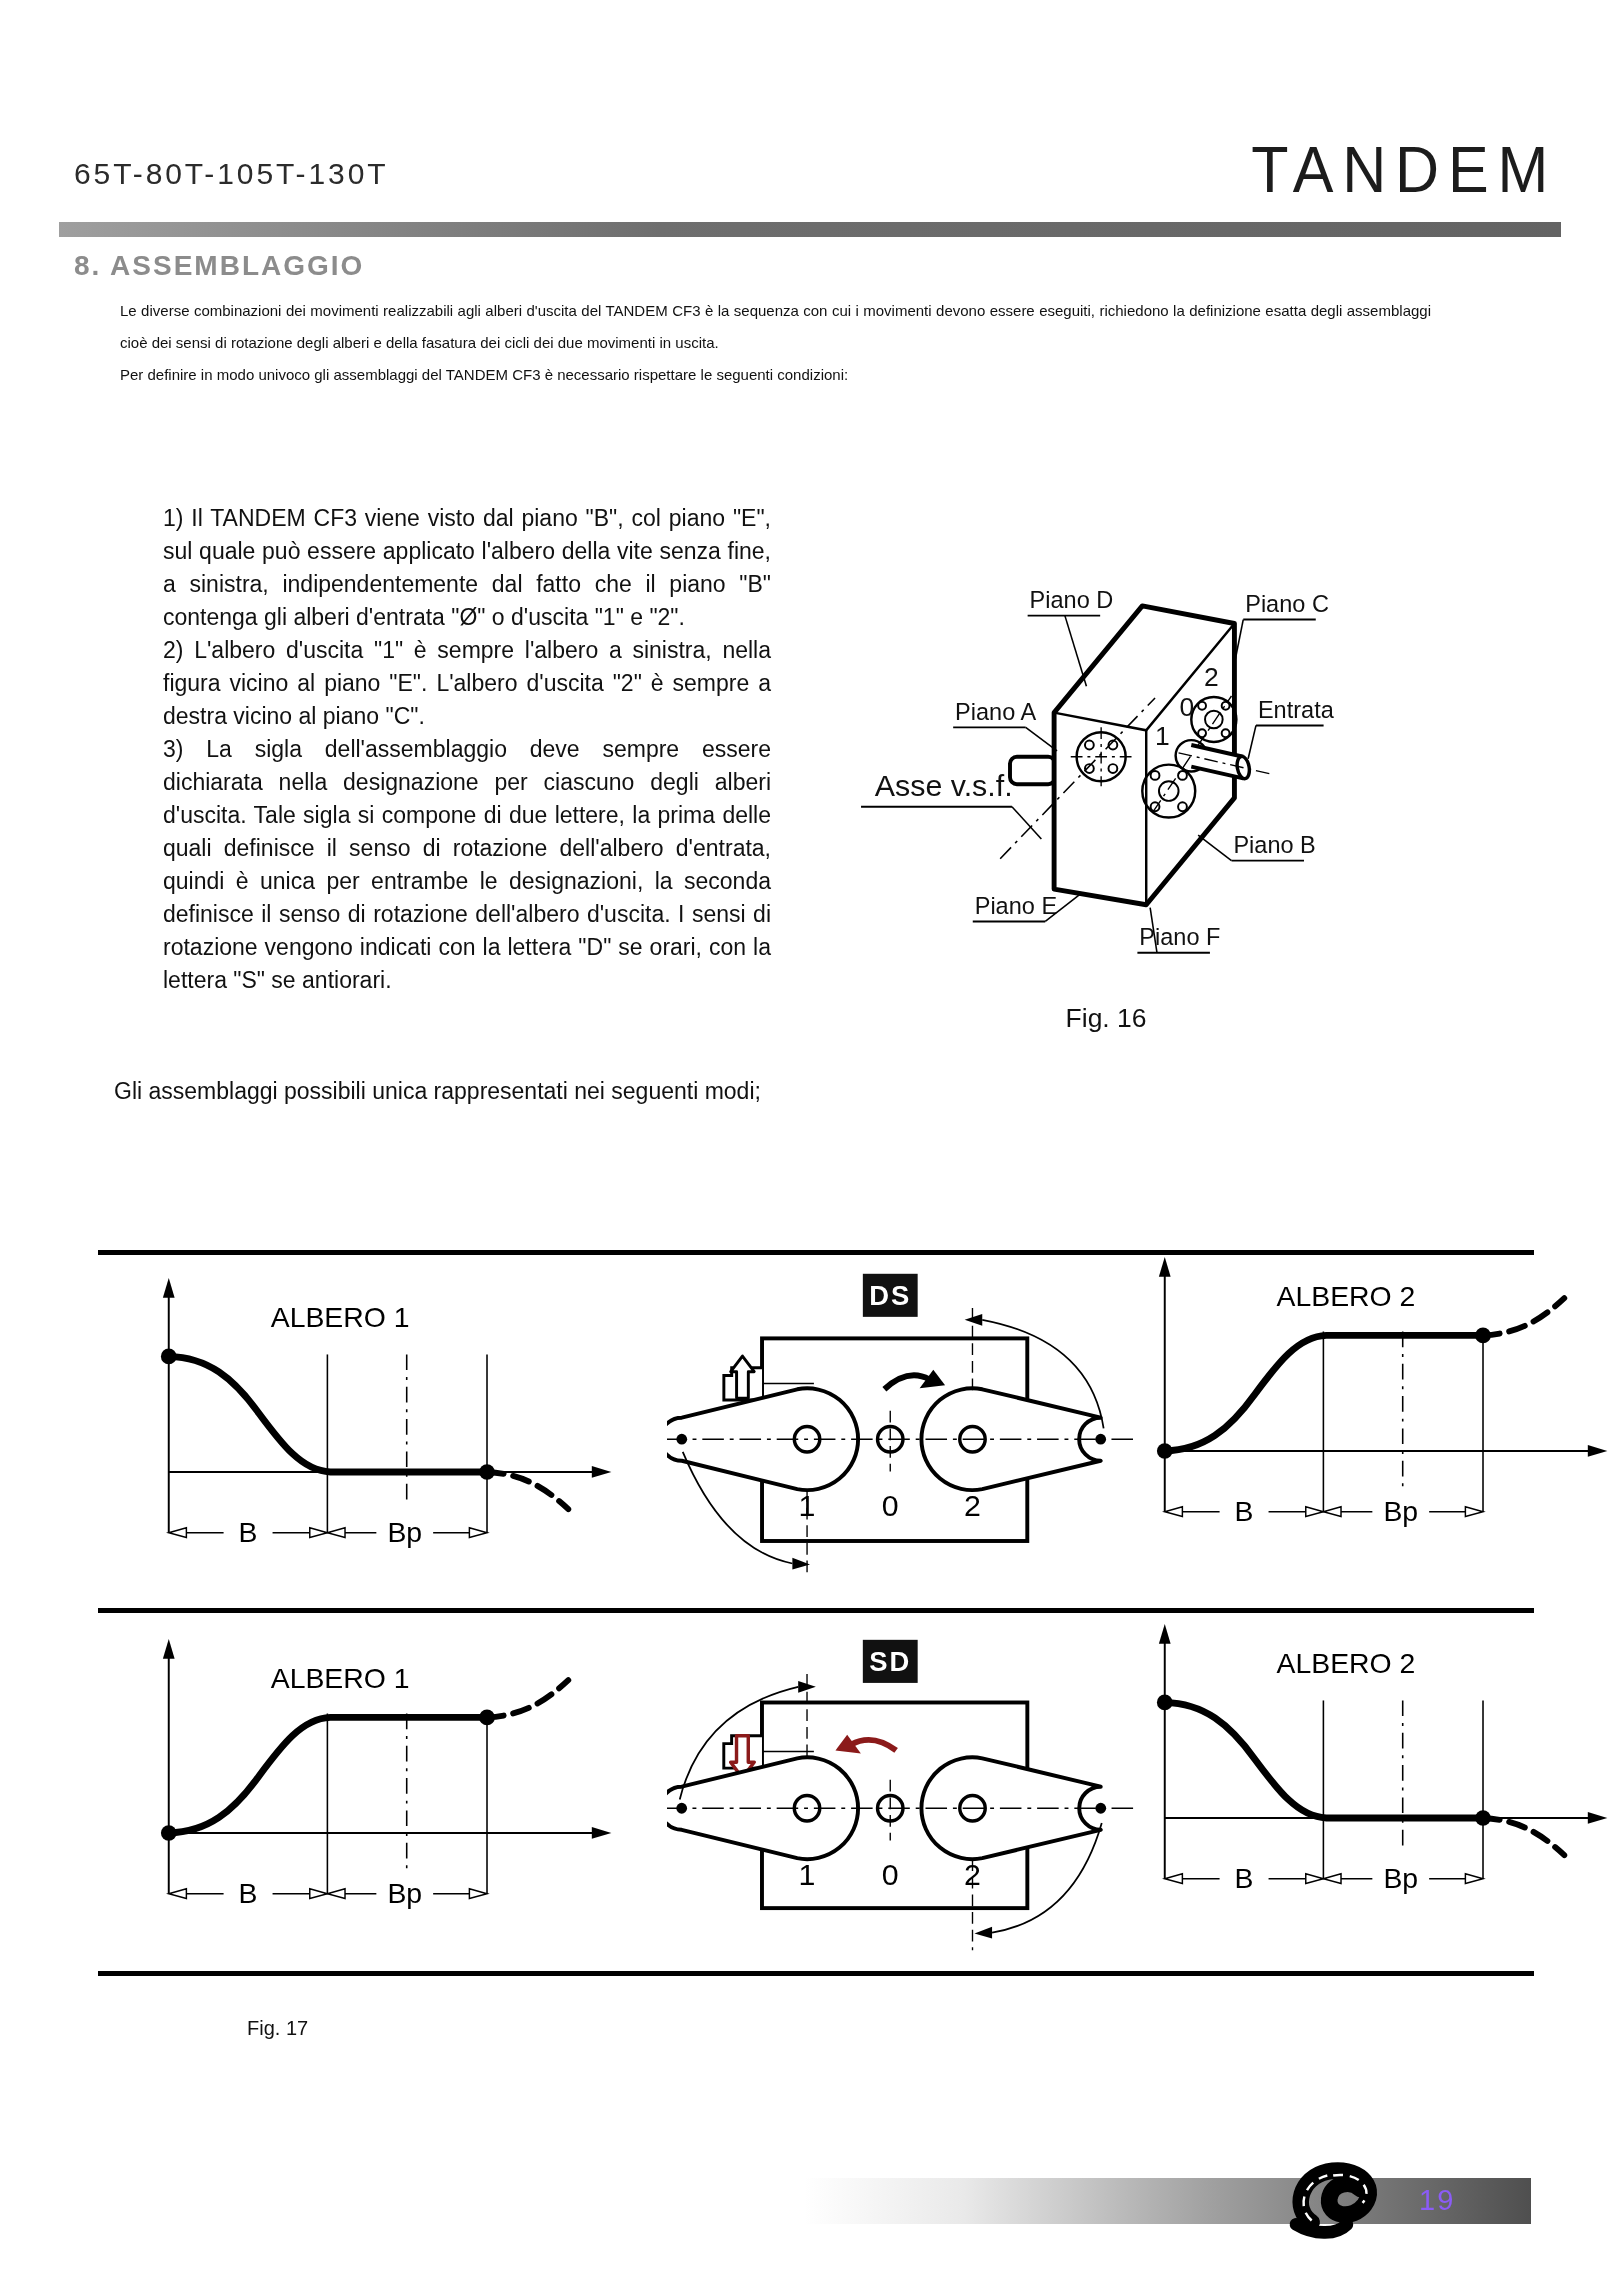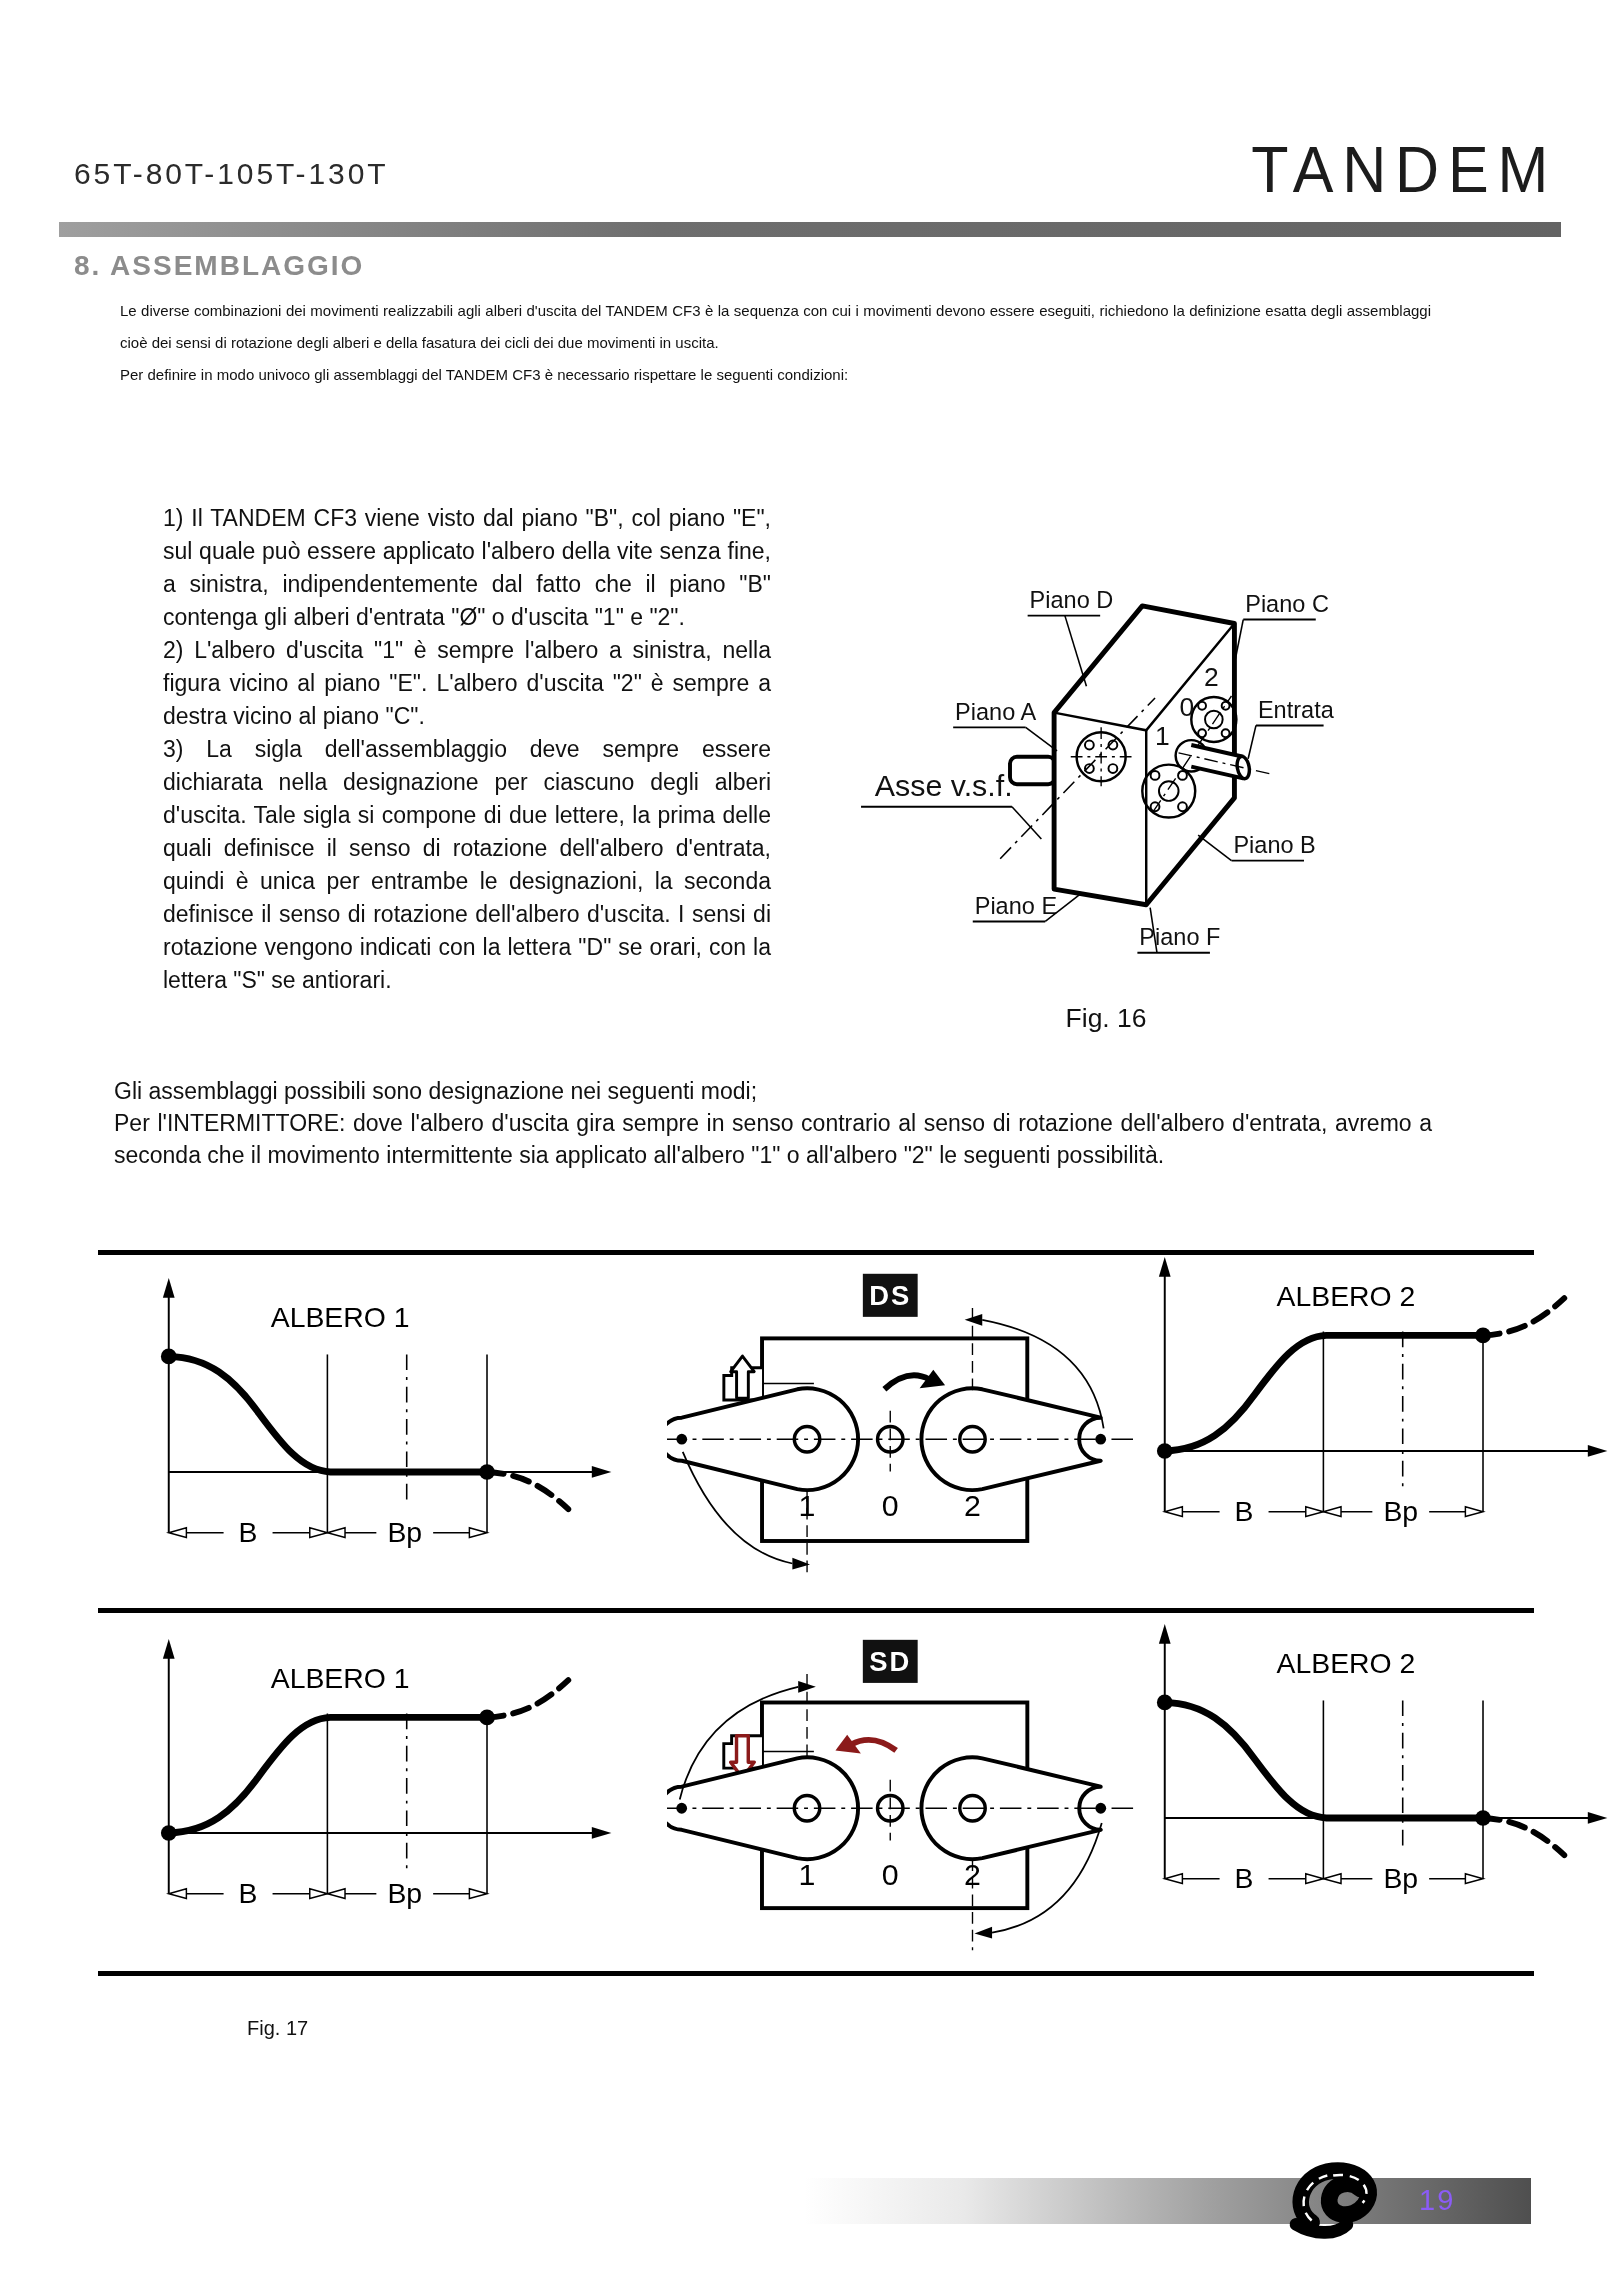--- a/index.html
+++ b/index.html
@@ -152,22 +152,21 @@
         <line x1="310" y1="412" x2="303" y2="366" stroke="#000" stroke-width="1.6"></line>
       </g>
       <text x="358" y="140" font-size="27">2</text>
       <text x="333" y="170" font-size="27">0</text>
       <text x="308" y="200" font-size="27">1</text>
       <text x="258" y="488" font-size="27" text-anchor="middle">Fig. 16</text>
     </g>
   </svg>
 
   <div class="middle">
-    <p>Gli assemblaggi possibili sono designazione nei seguenti modi;</p>
-    <p>Per l'INTERMITTORE: dove l'albero d'uscita gira sempre in senso contrario al senso di rotazione dell'albero d'entrata, avremo a seconda che il movimento intermittente sia applicato all'albero "1" o all'albero "2" le seguenti possibilità.</p>
+    <p>Gli assemblaggi possibili unica rappresentati nei seguenti modi;</p>
   </div>
 
   <div class="hrule r1"></div>
   <div class="hrule r2"></div>
   <div class="hrule r3"></div>
 
   <svg class="chart" style="left:110px; top:1266px;" viewBox="0 0 530 320">
     <text x="235" y="62" font-size="29" text-anchor="middle">ALBERO 1</text>
     <line x1="60" y1="28" x2="60" y2="272" stroke="#000" stroke-width="2"></line>
     <polygon points="60,12 54,32 66,32" fill="#000"></polygon>

